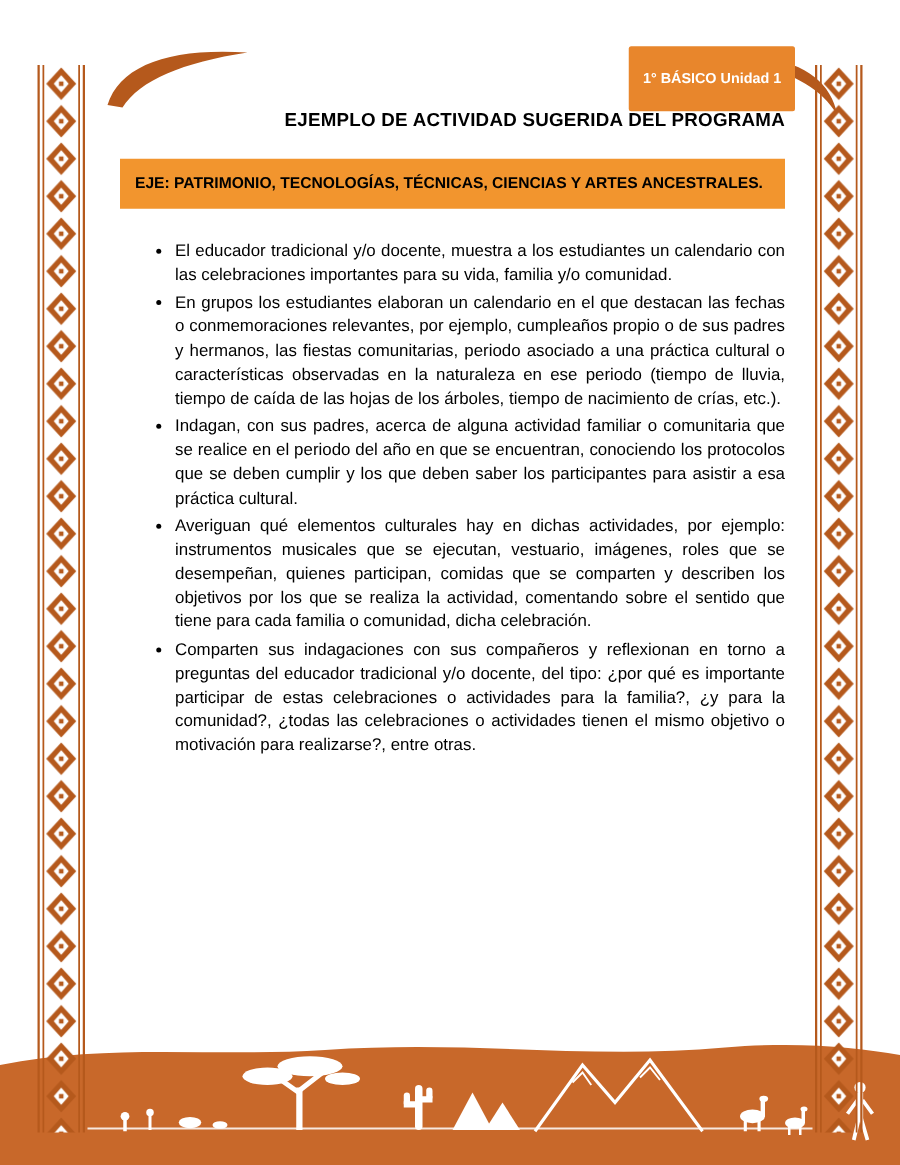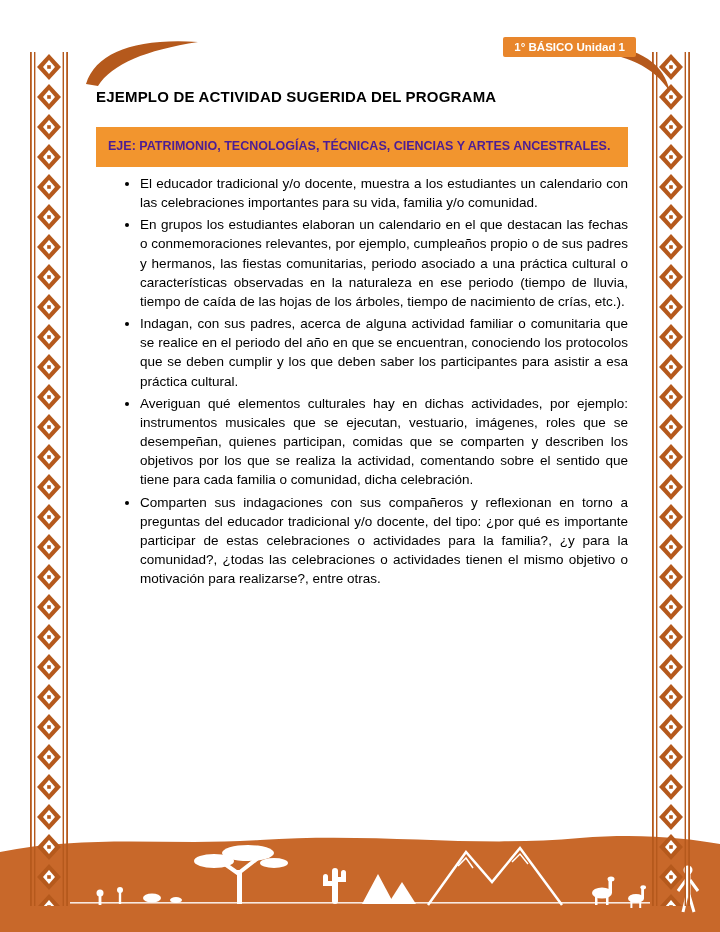--- a/index.html
+++ b/index.html
@@ -14,32 +14,32 @@
   .page{
     position:relative;width:720px;height:932px;background:#ffffff;
     font-family:"Liberation Sans",sans-serif;color:var(--ink);overflow:hidden;
   }
   .decor{position:absolute;left:0;top:0;pointer-events:none;}
   .rust-fill{fill:var(--rust);}
   .footer-fill{fill:var(--footer);}
   .badge{
     position:absolute;top:37px;right:84px;z-index:2;
     background:var(--badge);color:#fff;font-size:11.5px;font-weight:bold;
-    padding:4px 11px;border-radius:2px;white-space:nowrap;
+    padding:20px 11px;border-radius:2px;white-space:nowrap;
   }
   .content{position:absolute;left:96px;top:88px;width:532px;z-index:1;}
-  .title{font-size:15px;font-weight:bold;text-align:left;margin-bottom:22px;letter-spacing:.2px;}
+  .title{font-size:15px;font-weight:bold;text-align:right;margin-bottom:22px;letter-spacing:.2px;}
   .banner{
-    background:var(--banner);color:#4c1d95;font-weight:bold;font-size:12.5px;
+    background:var(--banner);color:#000000;font-weight:bold;font-size:12.5px;
     min-height:40px;display:flex;align-items:center;padding:4px 12px;line-height:1.25;
   }
   .activity{margin-top:26px;font-size:13.5px;line-height:1.42;}
   .activity .label{font-weight:bold;}
   .examples{margin-top:20px;font-size:13.5px;}
-  .bullets{margin:7px 0 0;padding-left:44px;list-style:disc;}
+  .bullets{margin:24px 0 0;padding-left:44px;list-style:disc;}
   .bullets li{font-size:13.5px;line-height:1.42;text-align:justify;margin-bottom:3px;}
 </style>
 </head>
 <body>
 
 <div class="page">
 
   <svg class="decor" width="720" height="932" viewBox="0 0 720 932">
     <defs>
       <pattern id="andeanTile" width="38" height="30" patternUnits="userSpaceOnUse">

